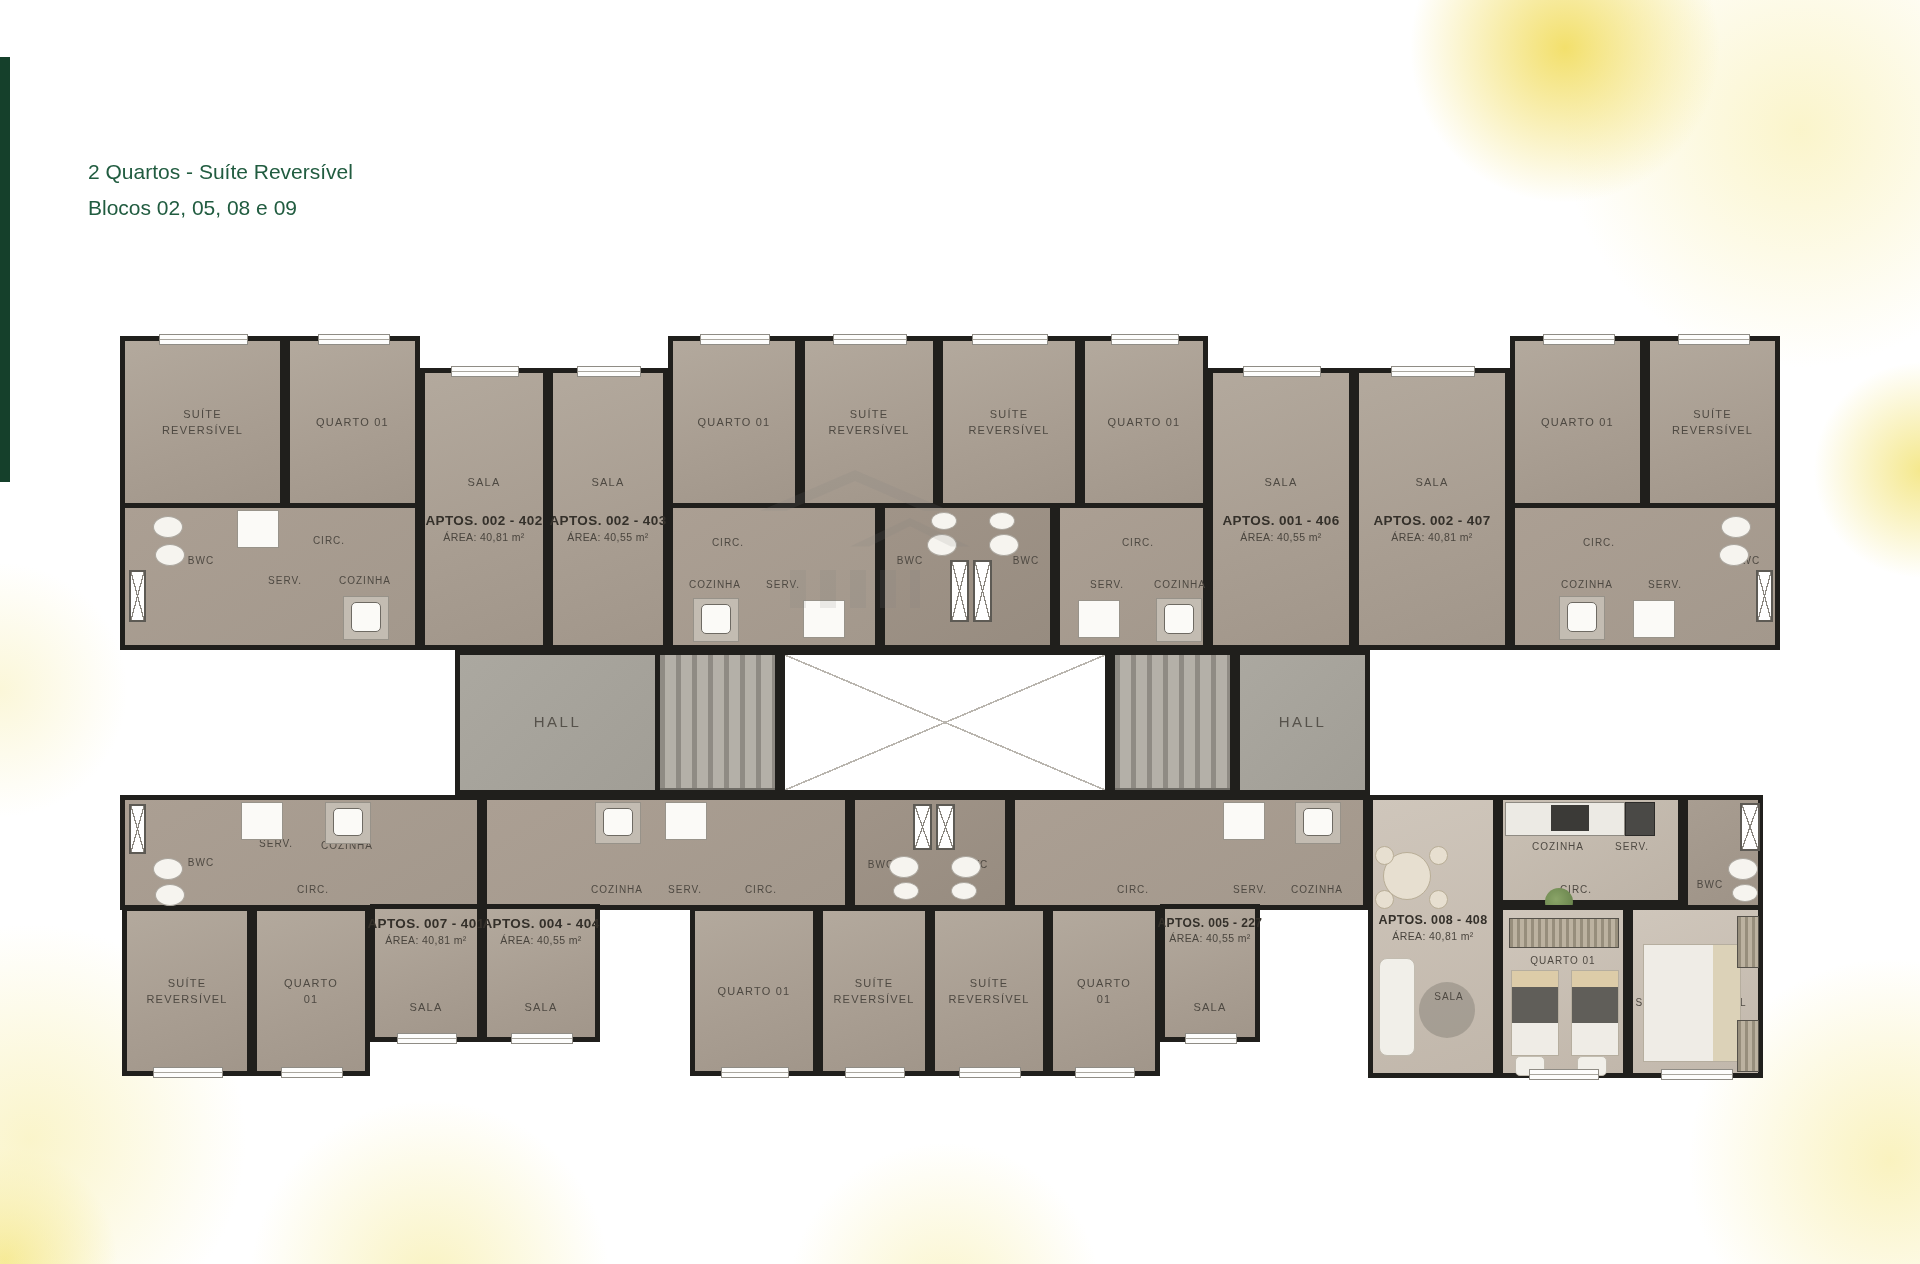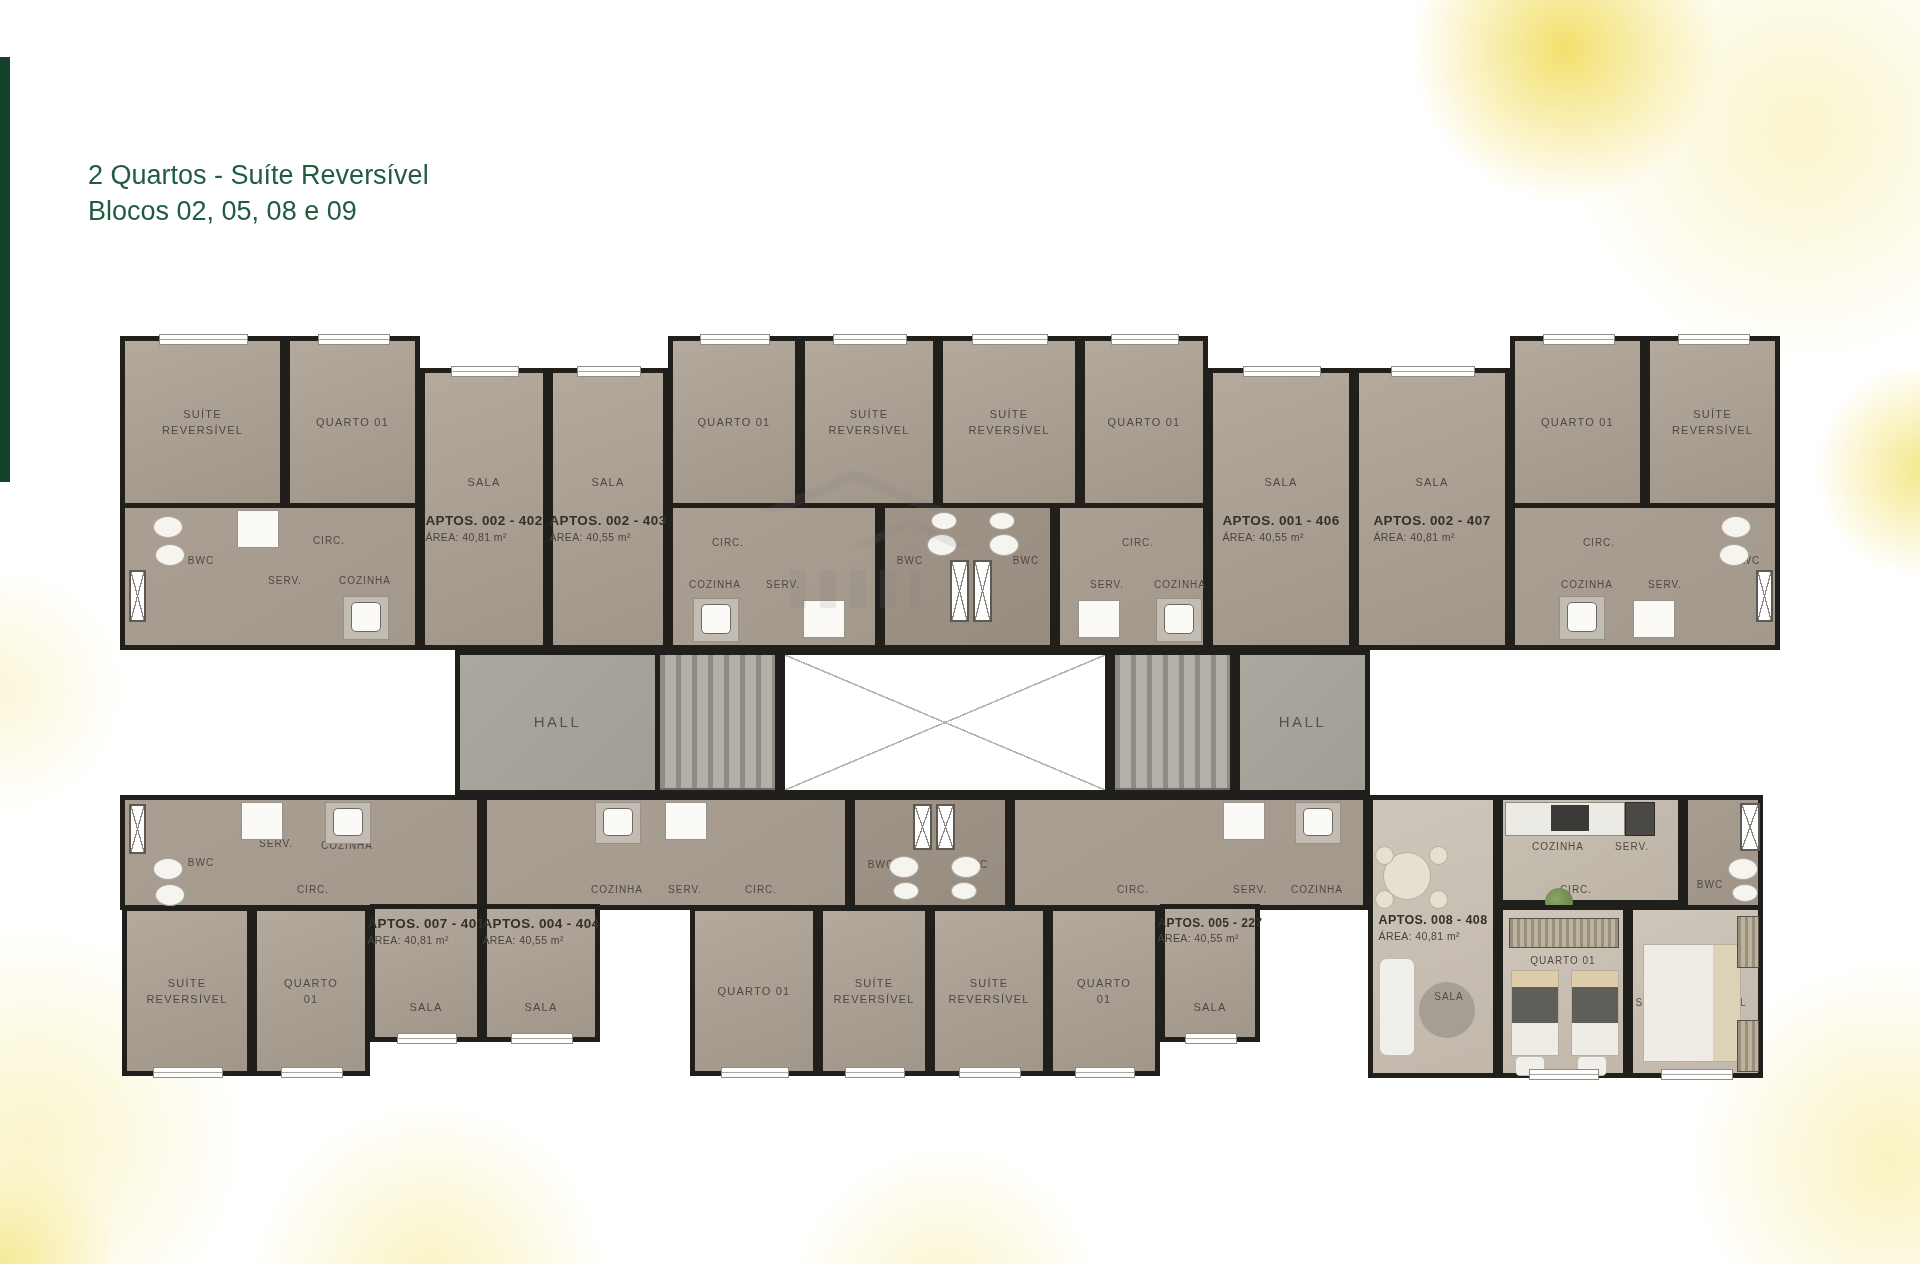--- a/index.html
+++ b/index.html
@@ -11,30 +11,30 @@
       radial-gradient(circle 150px at 1922px 470px, rgba(243,228,120,.85), rgba(243,228,120,0) 72%),
       radial-gradient(circle 280px at 1890px 1160px, rgba(248,238,170,.75), rgba(248,238,170,0) 72%),
       radial-gradient(circle 300px at 30px 1140px, rgba(248,240,180,.7), rgba(248,240,180,0) 72%),
       radial-gradient(circle 150px at 5px 1260px, rgba(243,226,110,.8), rgba(243,226,110,0) 75%),
       radial-gradient(circle 250px at 430px 1280px, rgba(246,236,160,.65), rgba(246,236,160,0) 72%),
       radial-gradient(circle 210px at 945px 1300px, rgba(246,236,160,.55), rgba(246,236,160,0) 75%),
       radial-gradient(circle 170px at 0px 690px, rgba(248,240,185,.55), rgba(248,240,185,0) 75%),
       #ffffff;}
   .edgebar{position:absolute;left:0;top:57px;width:10px;height:425px;background:#15402b;}
   .hd-title{position:absolute;left:88px;top:108px;font-size:36px;font-weight:bold;color:#175539;letter-spacing:.2px;}
-  .hd-sub{position:absolute;left:88px;font-size:27px;color:#215c40;}
+  .hd-sub{position:absolute;left:88px;font-size:21px;color:#215c40;}
   .room{position:absolute;box-sizing:border-box;border:5px solid #201f1c;
     background:linear-gradient(160deg,#b3a99d 0%,#a89d91 60%,#a1968a 100%);}
   .svc{position:absolute;box-sizing:border-box;border:5px solid #201f1c;
     background:linear-gradient(150deg,#ab9f93,#a3988c);}
   .cluster{background:linear-gradient(150deg,#a09488,#978c80);}
   .cc{display:flex;align-items:center;justify-content:center;text-align:center;}
   .rlabel{font-size:11px;letter-spacing:1.2px;color:#4e4942;line-height:1.5;text-align:center;white-space:pre-line;}
   .slabel{position:absolute;font-size:10px;letter-spacing:1px;color:#4e4942;white-space:nowrap;transform:translate(-50%,-50%);}
-  .aptblock{line-height:1.35;}
+  .aptblock{text-align:center;line-height:1.35;}
   .aptname{font-size:13.5px;font-weight:bold;color:#34302a;letter-spacing:.4px;white-space:nowrap;}
   .aptarea{font-size:10.5px;color:#49443d;letter-spacing:.4px;white-space:nowrap;}
   .salaflex{display:flex;flex-direction:column;align-items:center;justify-content:center;gap:22px;}
   .hall{position:absolute;box-sizing:border-box;border:5px solid #201f1c;background:linear-gradient(135deg,#abा8a0,#a3a098);background:linear-gradient(135deg,#aba8a0,#a19e96);}
   .hall .rlabel{font-size:15px;letter-spacing:2.5px;color:#56524b;}
   .stairs{position:absolute;box-sizing:border-box;border:5px solid #201f1c;
     background:repeating-linear-gradient(90deg,#8f8b84 0 5px,#b4b0a8 5px 16px);
     box-shadow:inset 0 -46px 0 -44px #6f6c66;}
   .xvoid{position:absolute;box-sizing:border-box;border:5px solid #201f1c;
     background:

